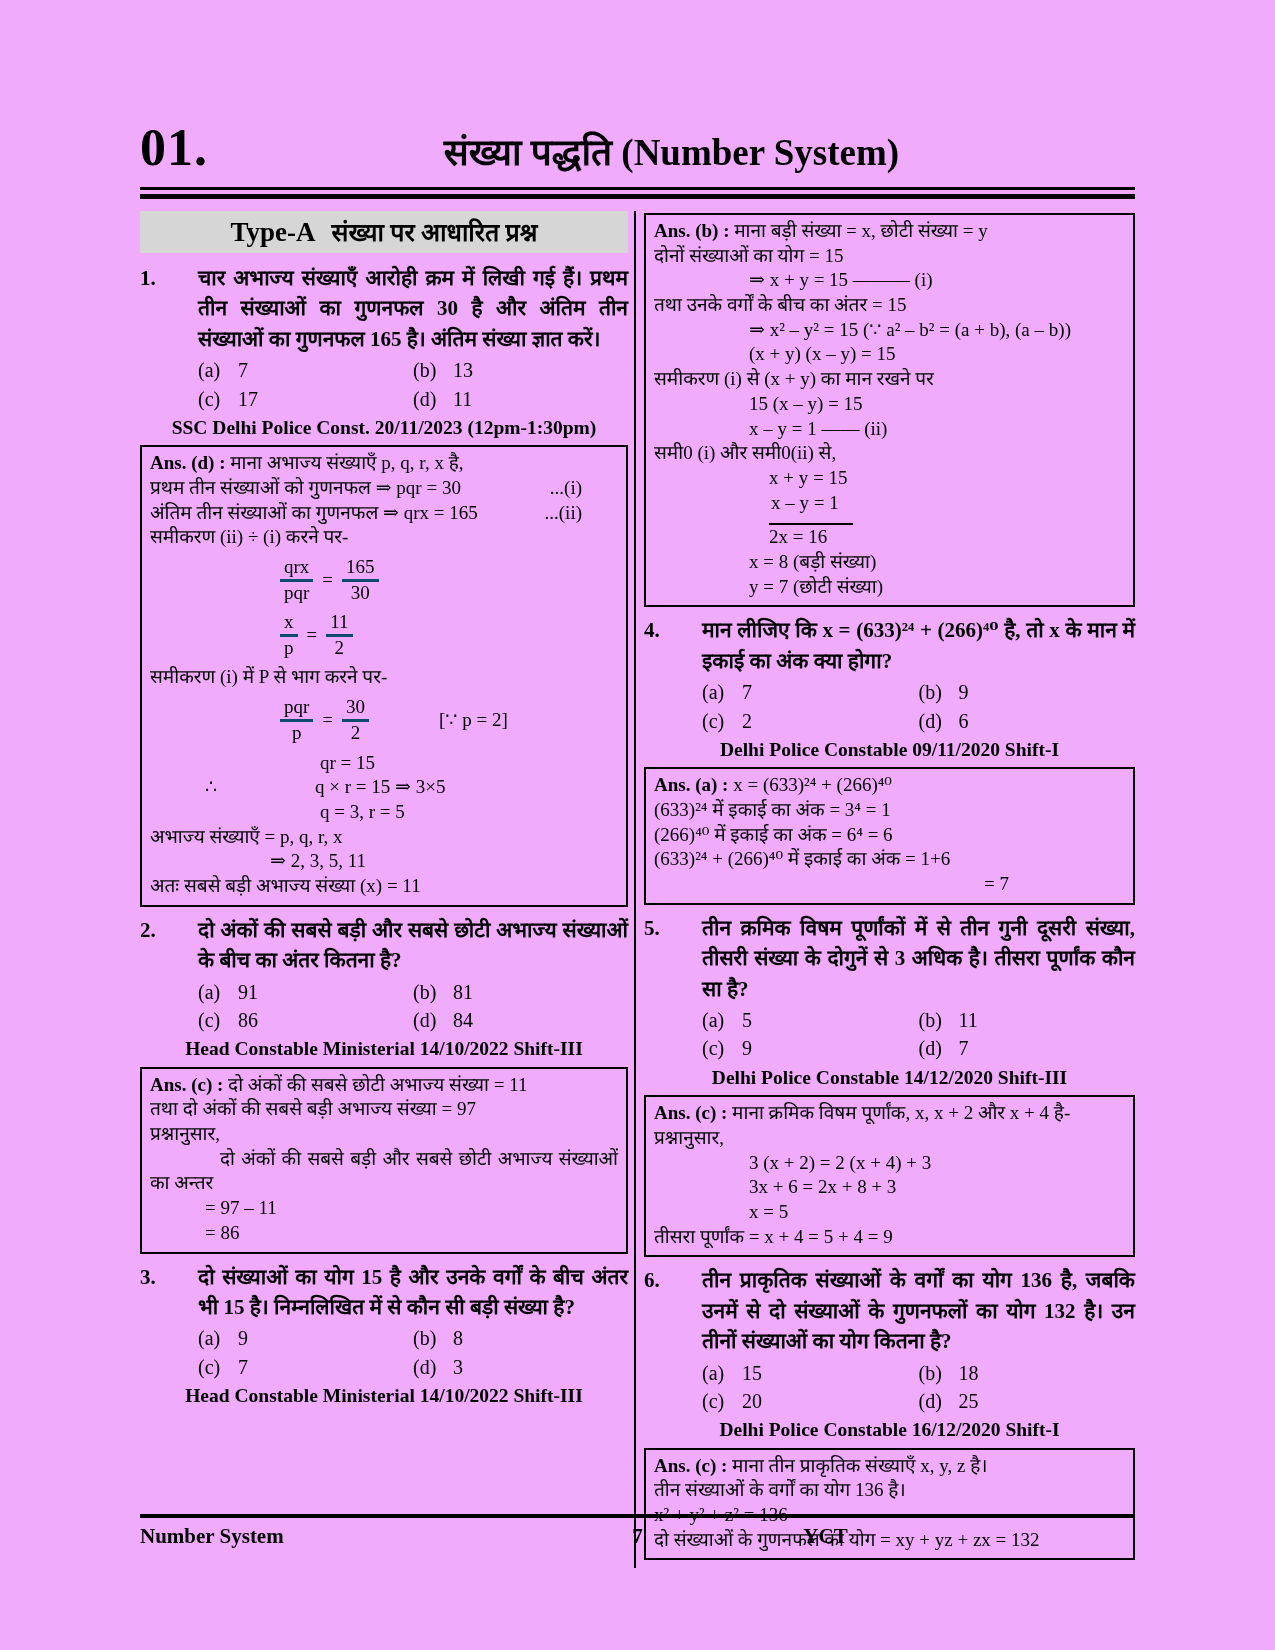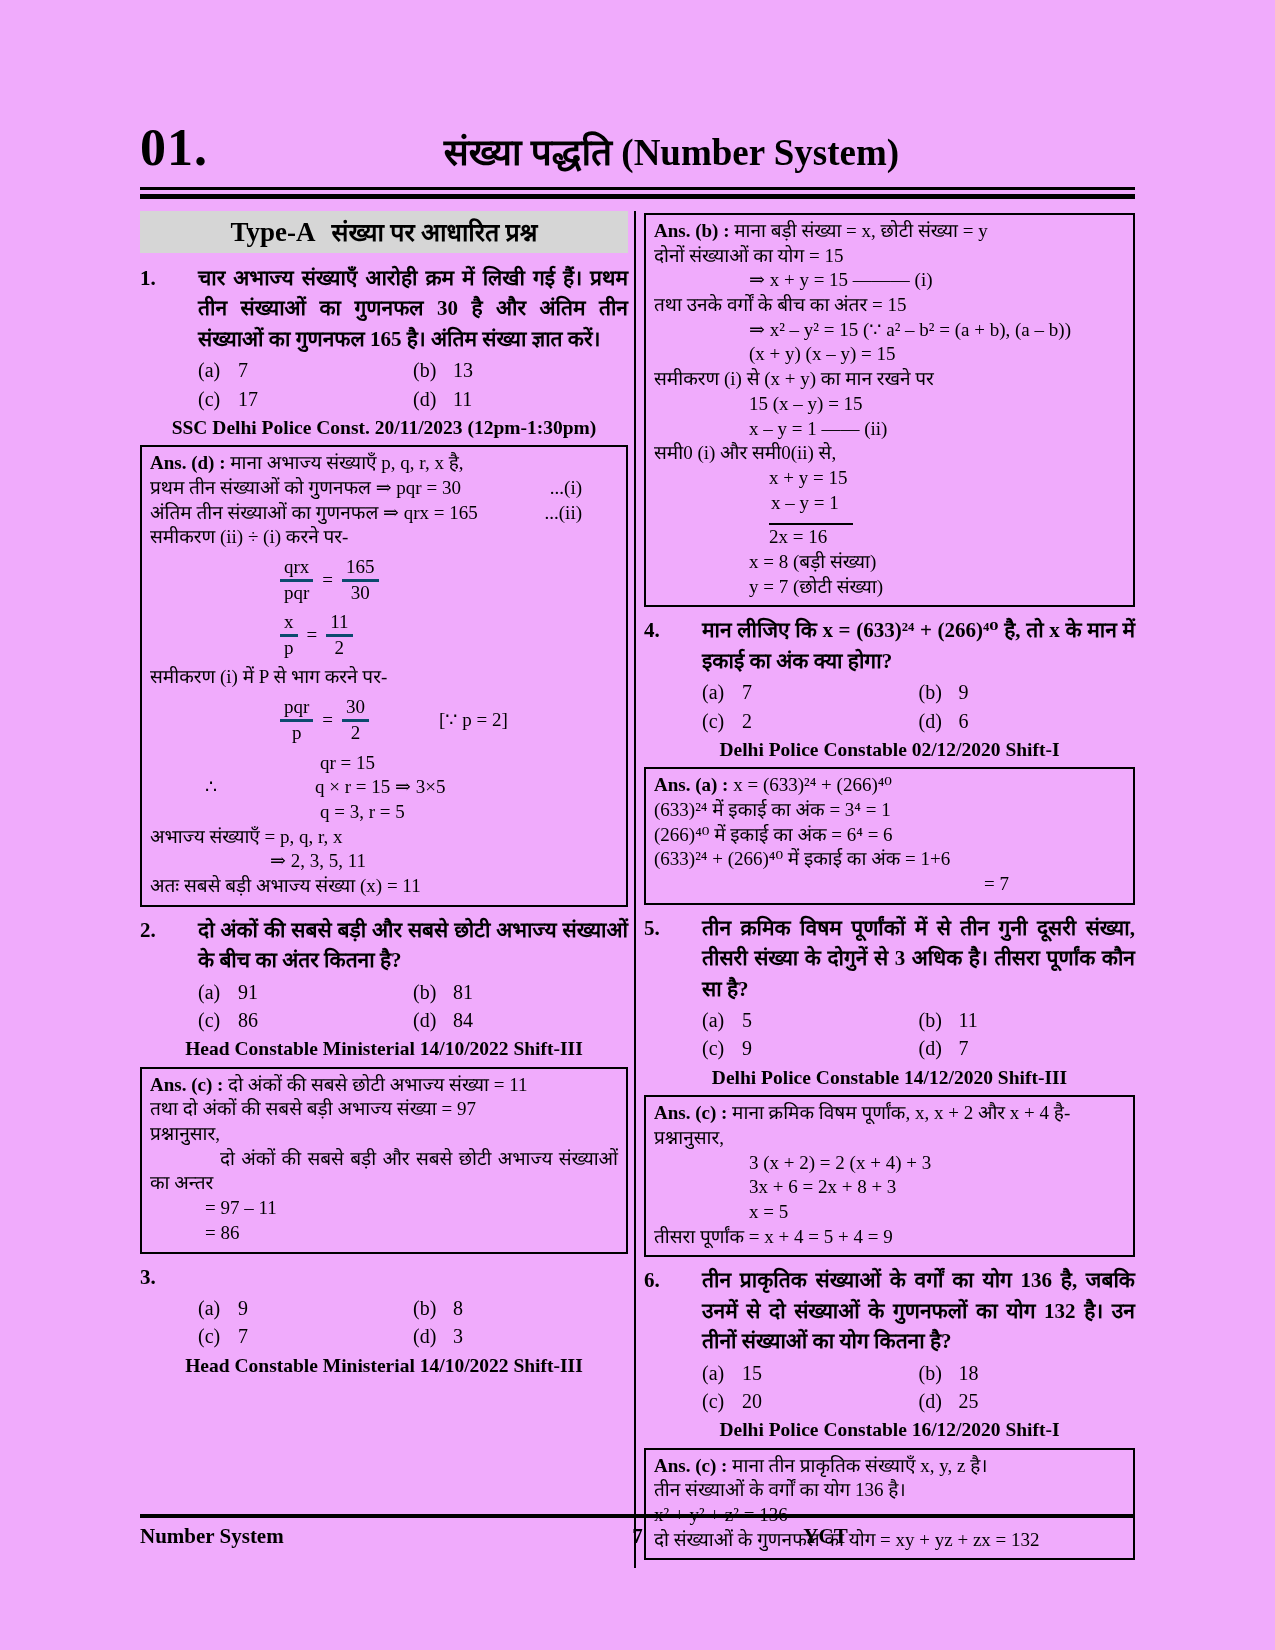--- a/index.html
+++ b/index.html
@@ -194,20 +194,21 @@
           <div><span class="ans-label">Ans. (c) :</span> <span>दो अंकों की सबसे छोटी अभाज्य संख्या = 11</span></div>
           <div><span>तथा दो अंकों की सबसे बड़ी अभाज्य संख्या = 97</span></div>
           <div><span>प्रश्नानुसार,</span></div>
           <div class="hang"><span>दो अंकों की सबसे बड़ी और सबसे छोटी अभाज्य संख्याओं का अन्तर</span></div>
           <div class="math-line a2-ind"><span>= 97 – 11</span></div>
           <div class="math-line a2-ind"><span>= 86</span></div>
         </div>
 
         <div class="q-row">
           <span class="q-num">3.</span>
+          <span class="q-text">दो संख्याओं का योग 15 है और उनके वर्गों के बीच अंतर भी 15 है। निम्नलिखित में से कौन सी बड़ी संख्या है?</span>
         </div>
         <div class="opts">
           <span class="opt">
               <span class="opt-label">(a)</span>
               <span>9</span>
             </span>
           <span class="opt">
               <span class="opt-label">(b)</span>
               <span>8</span>
             </span>
@@ -260,21 +261,21 @@
             </span>
           <span class="opt">
               <span class="opt-label">(c)</span>
               <span>2</span>
             </span>
           <span class="opt">
               <span class="opt-label">(d)</span>
               <span>6</span>
             </span>
         </div>
-        <div class="src">Delhi Police Constable  02/12/2020 Shift-I</div>
+        <div class="src">Delhi Police Constable  09/11/2020 Shift-I</div>
 
         <div class="ans-box">
           <div><span class="ans-label">Ans. (a) :</span> <span>x = (633)²⁴ + (266)⁴⁰</span></div>
           <div><span>(633)²⁴ में इकाई का अंक = 3⁴ = 1</span></div>
           <div><span>(266)⁴⁰ में इकाई का अंक = 6⁴ = 6</span></div>
           <div><span>(633)²⁴ + (266)⁴⁰ में इकाई का अंक = 1+6</span></div>
           <div class="math-line a4-ind"><span>= 7</span></div>
         </div>
 
         <div class="q-row">

